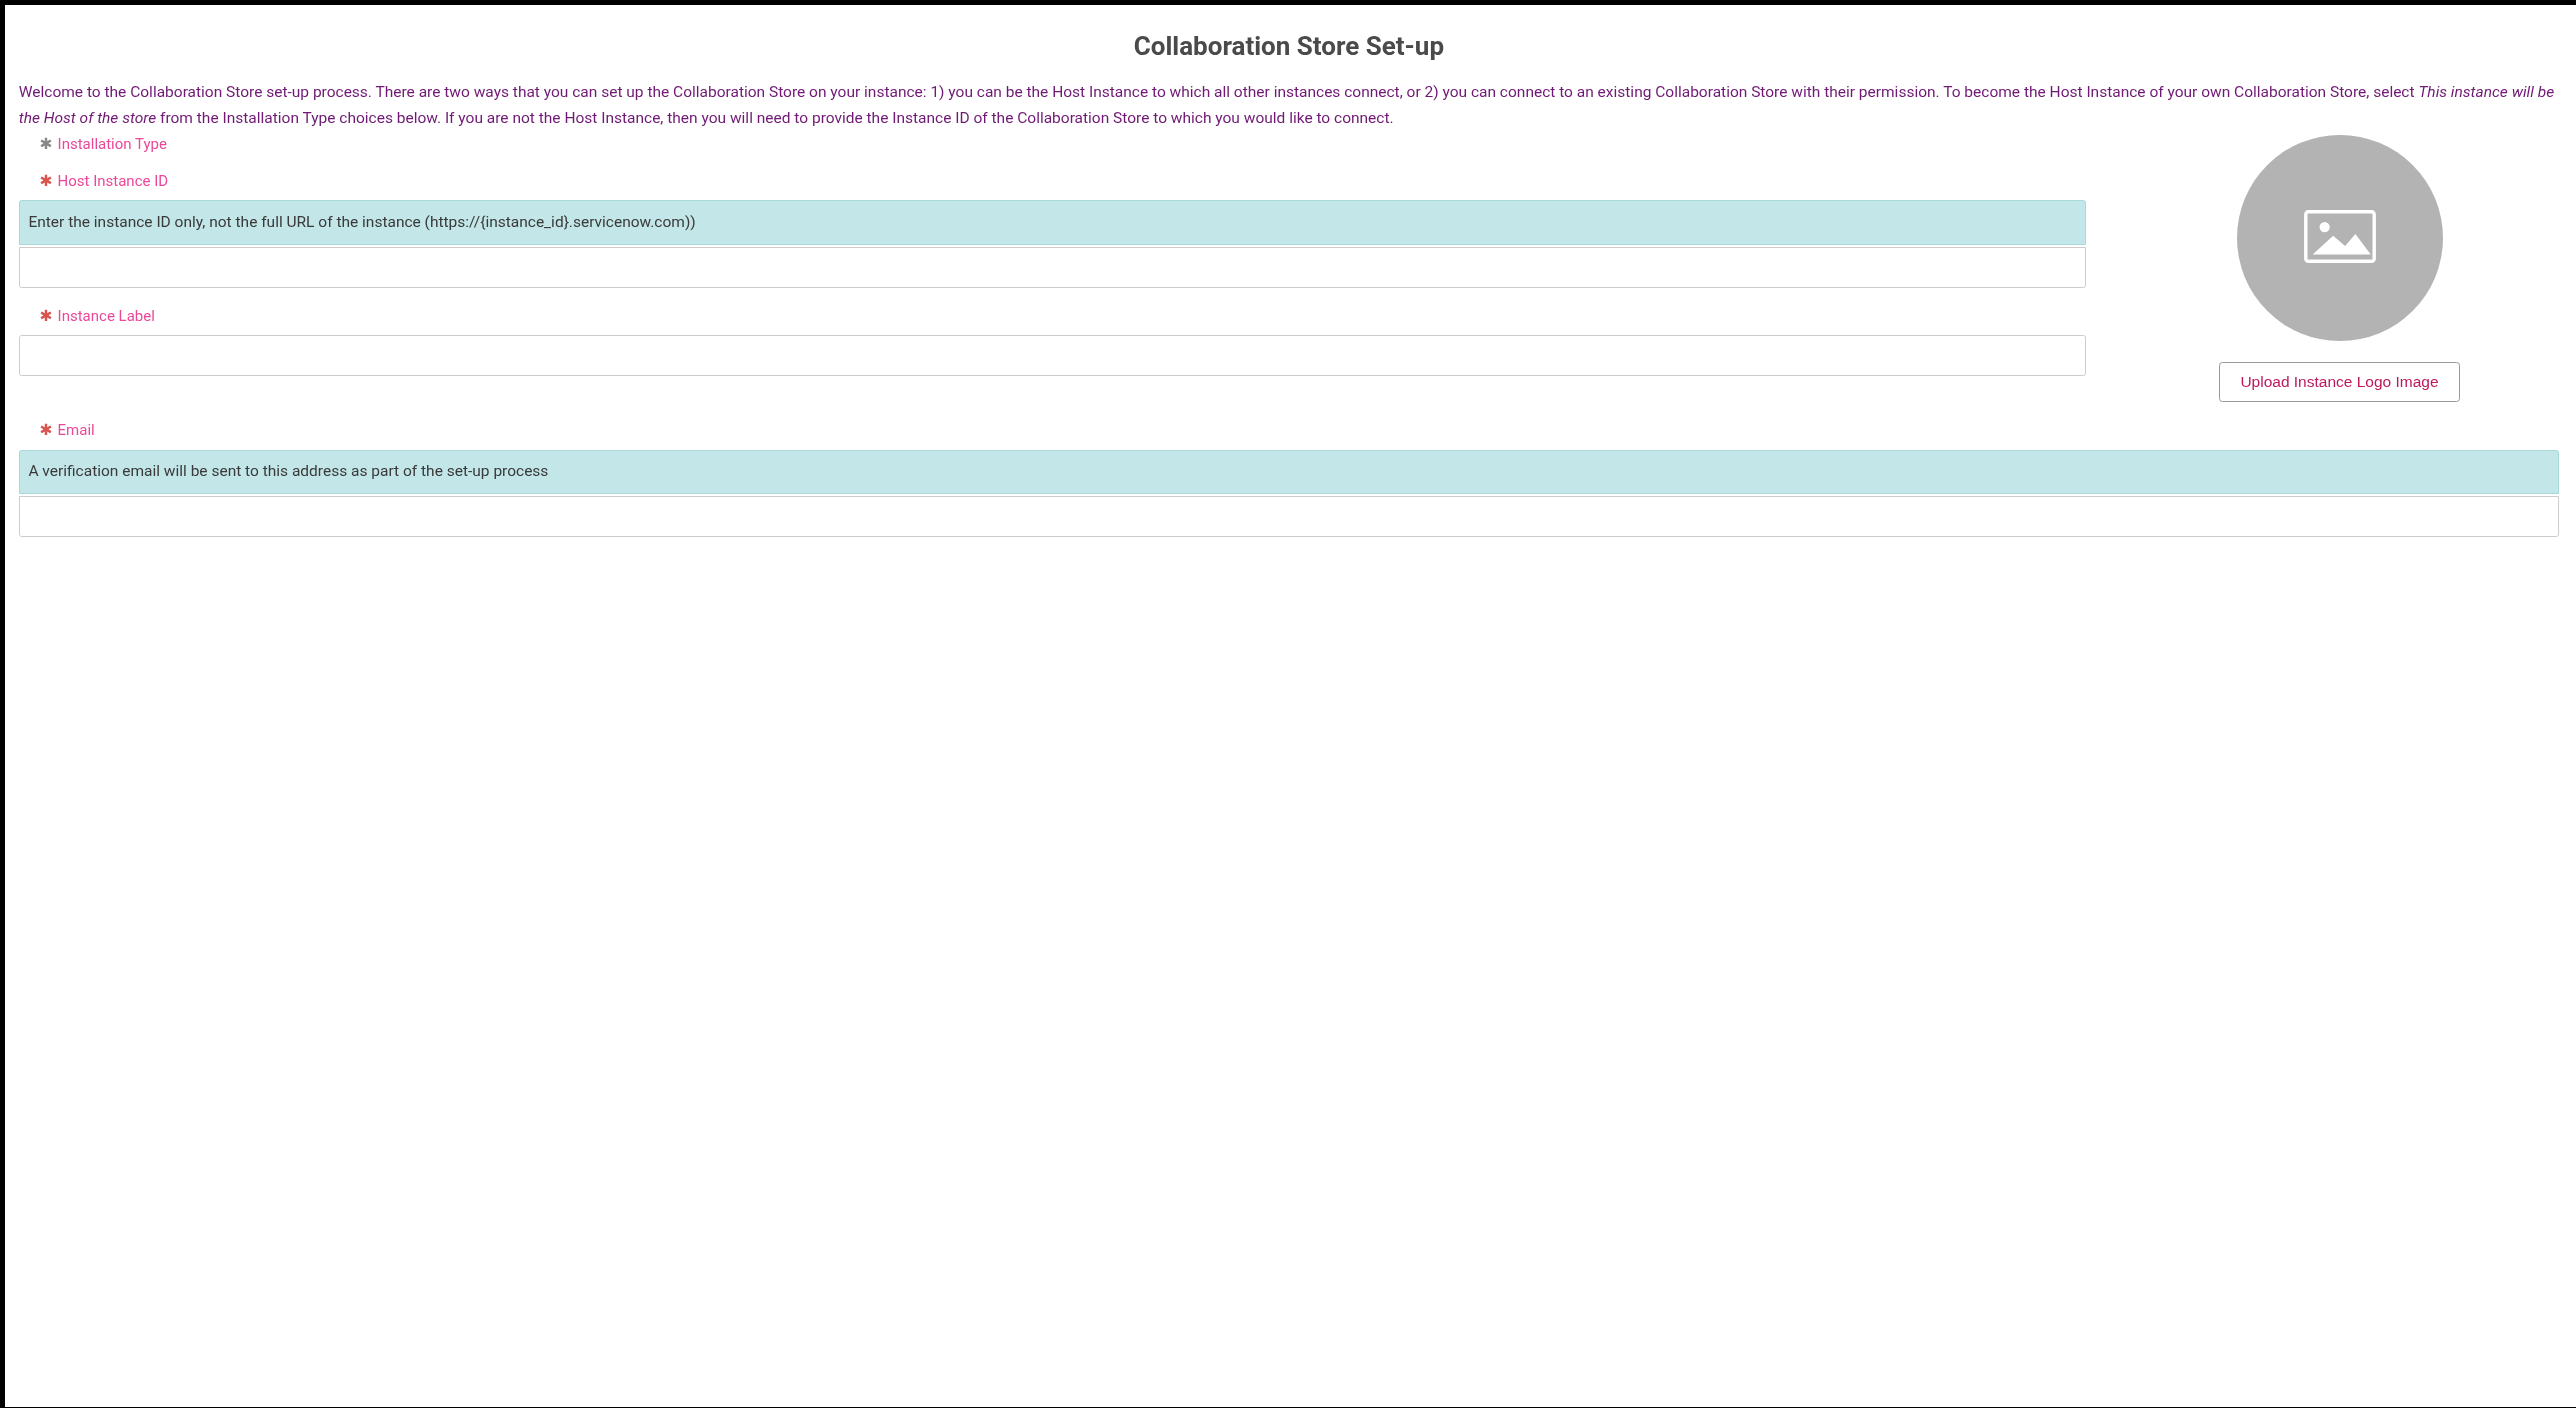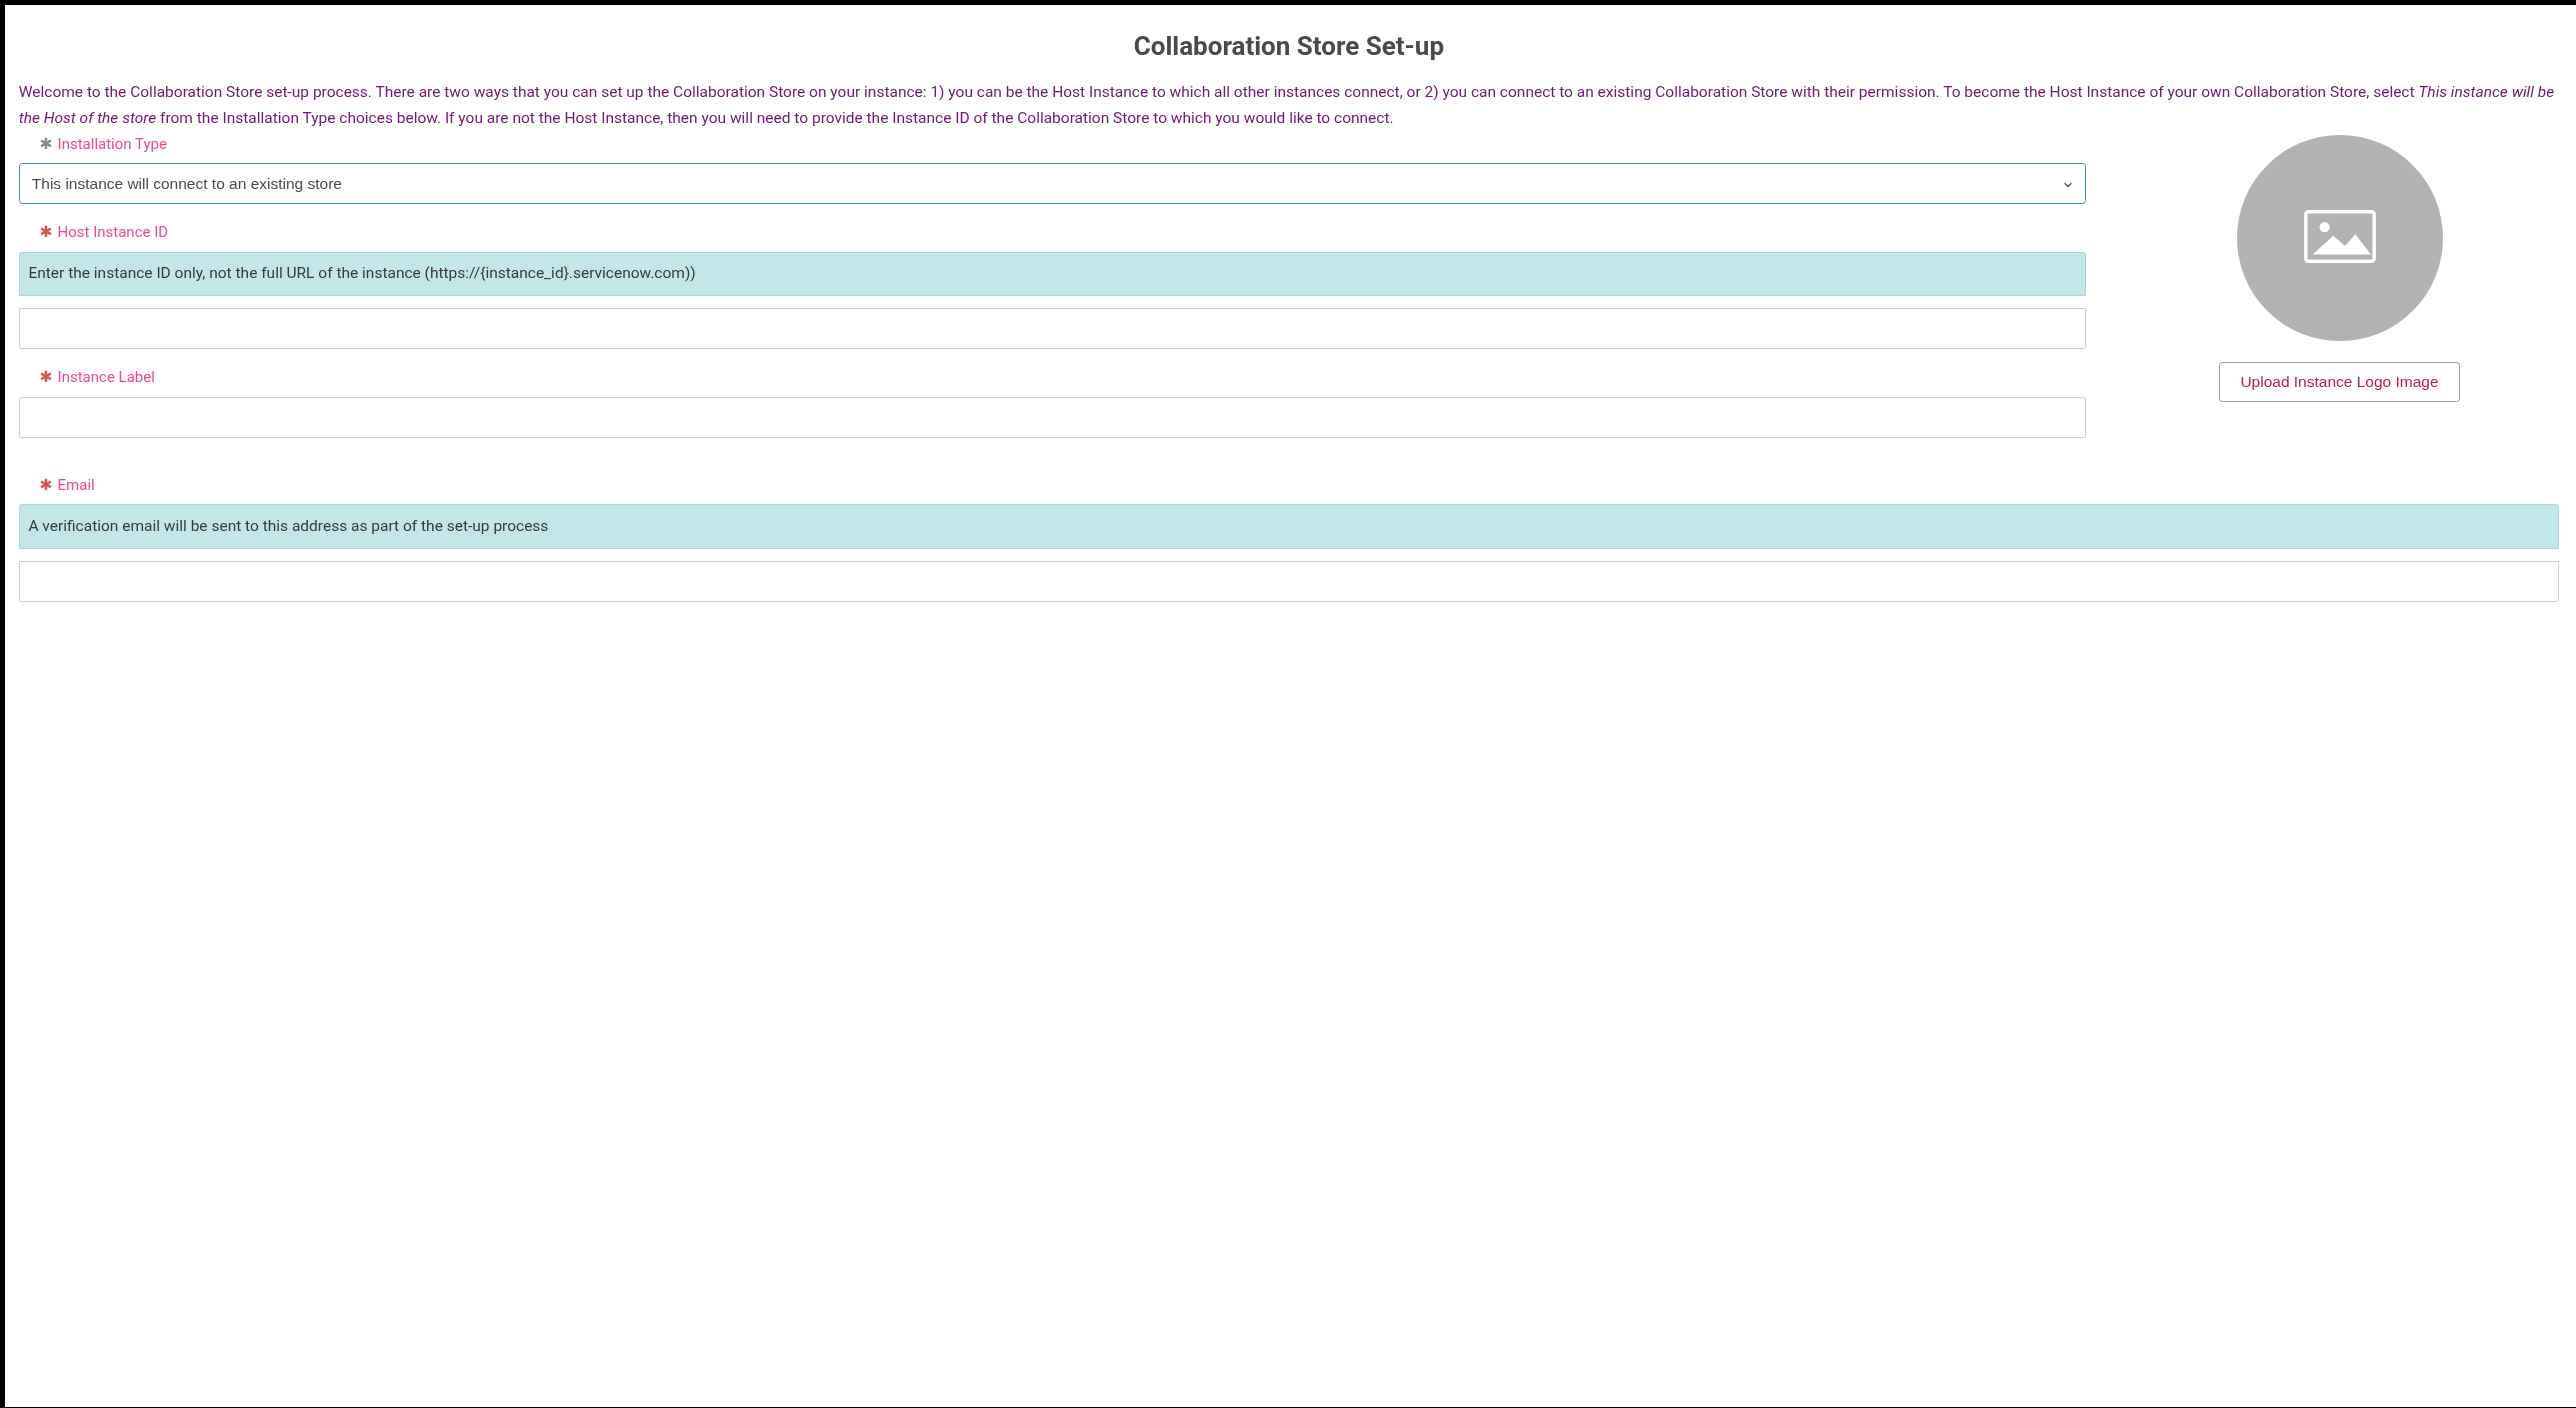--- a/index.html
+++ b/index.html
@@ -110,21 +110,21 @@
       height: 12px;
     }
     .hint-box {
       background: #c3e6e8;
       border: 0.9px solid #a8d8da;
       border-radius: 2.6px 2.6px 0 0;
       padding: 8.6px 8.6px 8.6px 8.6px;
       font-size: 15.5px;
       line-height: 1.65;
       color: #3a3a3a;
-      margin-bottom: 12px;
+      margin-bottom: 2px;
     }
     .text-input {
       width: 100%;
       height: 41px;
       padding: 6.9px 12px;
       font-size: 15.5px;
       background: #ffffff;
       border: 0.9px solid #cccccc;
       border-radius: 0 0 2.6px 2.6px;
       color: #333333;
@@ -172,30 +172,20 @@
     </p>
 
     <div class="main-layout">
 
       <div class="left-col">
 
         <div class="field-group">
           <div class="field-label-row">
             <span class="required-mark required-gray">✱</span>
             <span class="field-label">Installation Type</span>
-          </div>
-          <div class="select-wrapper">
-            <select>
-              <option>This instance will connect to an existing store</option>
-            </select>
-            <span class="select-chevron">
-              <svg viewBox="0 0 24 24" fill="none" stroke="#4a4a4a" stroke-width="2.5" stroke-linecap="round" stroke-linejoin="round">
-                <polyline points="6 9 12 15 18 9"></polyline>
-              </svg>
-            </span>
           </div>
         </div>
 
         <div class="field-group">
           <div class="field-label-row">
             <span class="required-mark required-red">✱</span>
             <span class="field-label">Host Instance ID</span>
           </div>
           <div class="hint-box">Enter the instance ID only, not the full URL of the instance (https://{instance_id}.servicenow.com))</div>
           <input type="text" class="text-input" value="" style="">

